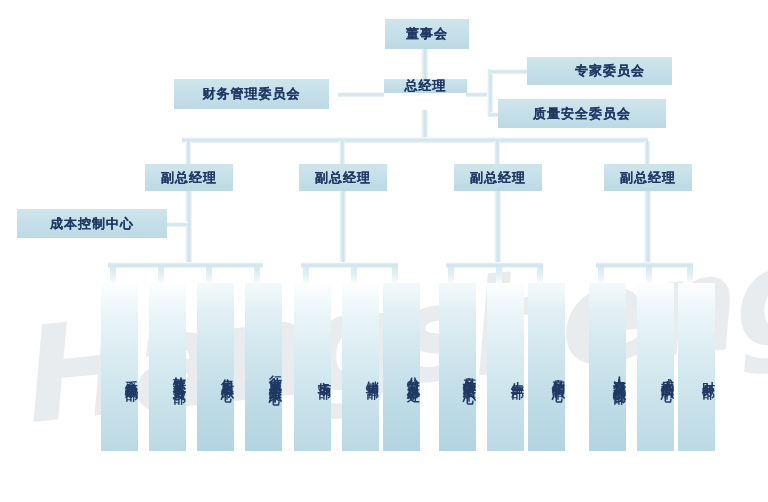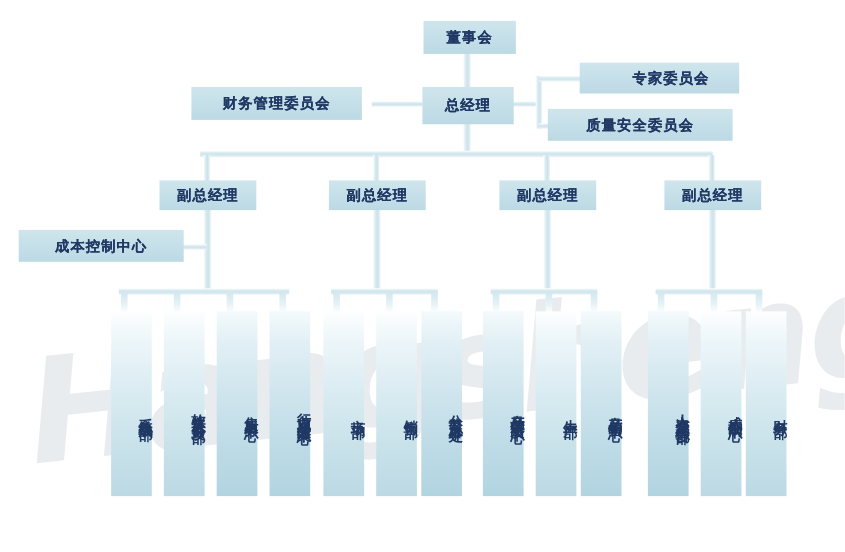--- a/index.html
+++ b/index.html
@@ -174,21 +174,21 @@
   <div class="conn v fade-down" style="left:687px; top:266px; width:6px; height:19px;"></div>
 
   <div class="box horiz" style="left:385px; top:19px; width:84px; height:30px;">
     <span>董事会</span>
   </div>
 
   <div class="box horiz" style="left:174px; top:79px; width:155px; height:30px;">
     <span>财务管理委员会</span>
   </div>
 
-  <div class="box horiz" style="left:384px; top:79px; width:83px; height:34px;">
+  <div class="box horiz" style="left:384px; top:79px; width:83px; height:14px;">
     <span>总经理</span>
   </div>
 
   <div class="box horiz" style="left:527px; top:57px; width:145px; height:28px;padding-left:21px;">
     <span>专家委员会</span>
   </div>
 
   <div class="box horiz" style="left:498px; top:99px; width:168px; height:29px;">
     <span>质量安全委员会</span>
   </div>

